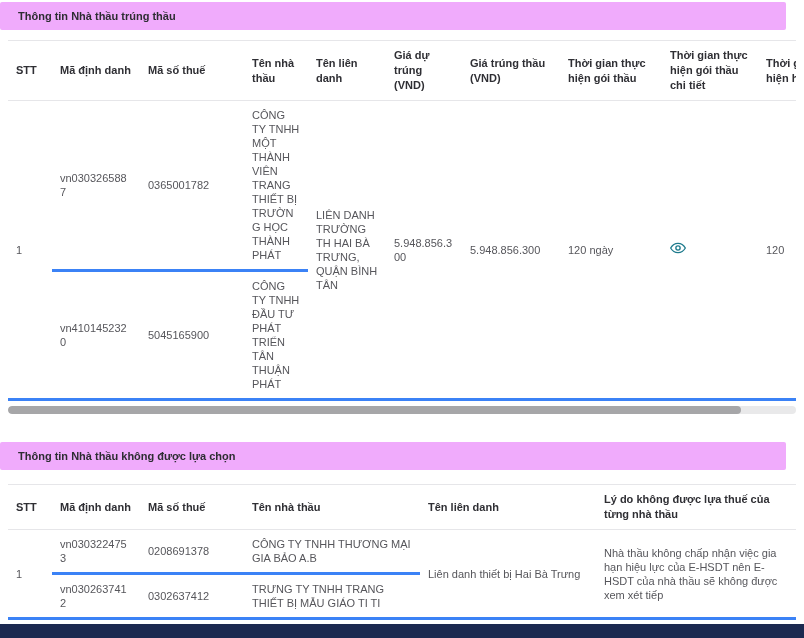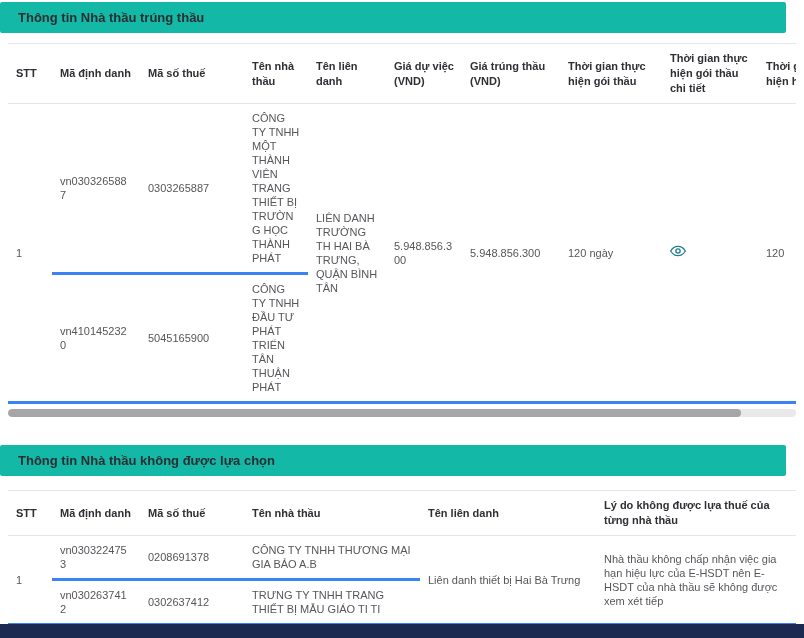--- a/index.html
+++ b/index.html
@@ -7,24 +7,24 @@
   body {
     width: 804px; height: 638px;
     overflow: hidden;
     position: relative;
     background: #ffffff;
     font-family: "Liberation Sans", sans-serif;
     color: #55555a;
   }
   .section-bar {
     margin: 2px 18px 0 0;
-    background: #14b8a6;
+    background: #f0abfc;
     border-radius: 2px;
     padding: 8px 18px;
-    font-size: 13px;
+    font-size: 11px;
     font-weight: bold;
     color: #2d2d32;
   }
   .section-bar.second { margin-top: 28px; }
   .table-viewport {
     margin: 10px 8px 0 8px;
     width: 788px;
     overflow: hidden;
   }
   .table-viewport.second { margin-top: 14px; }
@@ -102,32 +102,32 @@
         <col style="width:96px">
       <col style="width:106px">
     </colgroup>
     <thead>
       <tr>
         <th>STT</th>
         <th>Mã định danh</th>
         <th>Mã số thuế</th>
         <th>Tên nhà thầu</th>
         <th>Tên liên danh</th>
-        <th>Giá dự việc (VND)</th>
+        <th>Giá dự trúng (VND)</th>
         <th>Giá trúng thầu (VND)</th>
         <th>Thời gian thực hiện gói thầu</th>
         <th>Thời gian thực hiện gói thầu chi tiết</th>
         <th>Thời gian thực hiện hợp đồng</th>
       </tr>
     </thead>
     <tbody>
       <tr>
         <td rowspan="2">1</td>
         <td>vn0303265887</td>
-        <td>0303265887</td>
+        <td>0365001782</td>
         <td>CÔNG TY TNHH MỘT THÀNH VIÊN TRANG THIẾT BỊ TRƯỜNG HỌC THÀNH PHÁT</td>
         <td rowspan="2">LIÊN DANH TRƯỜNG TH HAI BÀ TRƯNG, QUẬN BÌNH TÂN</td>
         <td rowspan="2" class="break-all">5.948.856.300</td>
         <td rowspan="2">5.948.856.300</td>
         <td rowspan="2">120 ngày</td>
         <td rowspan="2" class="cell-center">
           <span class="eye">
             <svg width="16" height="12" viewBox="0 0 24 18" fill="none" stroke="#1d7a8c" stroke-width="2" stroke-linecap="round" stroke-linejoin="round">
               <path d="M1 9s4-7 11-7 11 7 11 7-4 7-11 7S1 9 1 9z"></path>
               <circle cx="12" cy="9" r="3.2"></circle>

